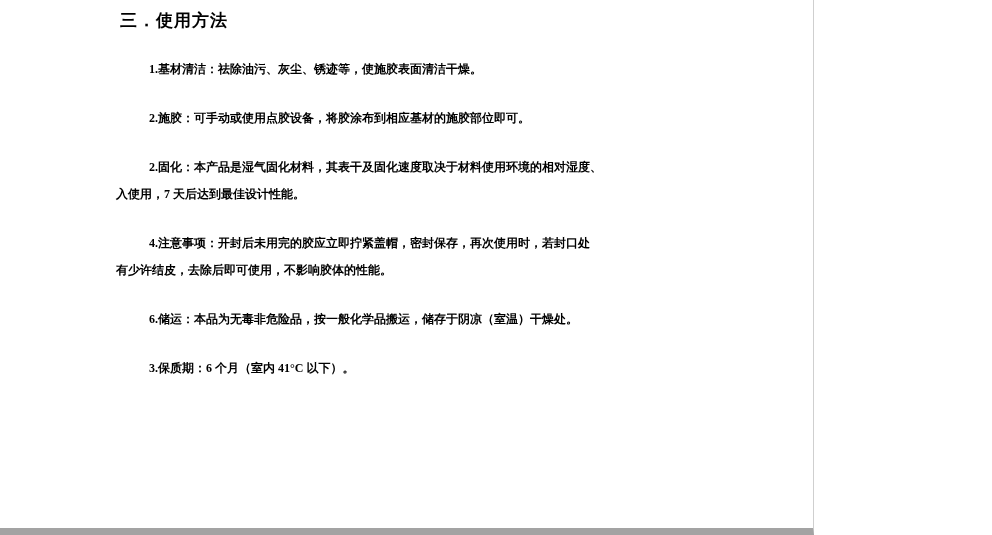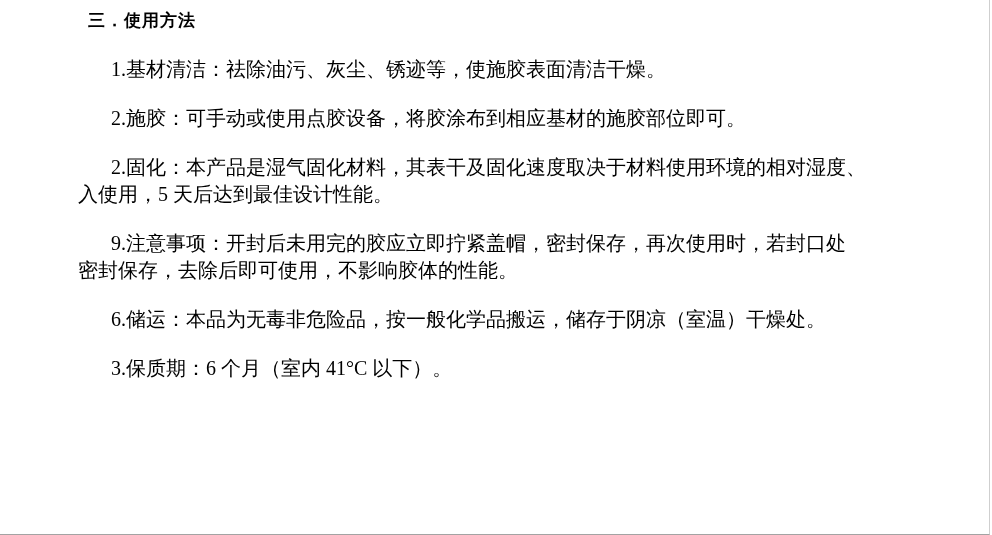--- a/index.html
+++ b/index.html
@@ -10,42 +10,43 @@
   body {
     width: 992px;
     height: 535px;
     overflow: hidden;
     color: #000000;
     font-family: "Liberation Serif", serif;
   }
   .page {
     box-sizing: border-box;
     position: relative;
-    width: 990px;
+    width: 814px;
     height: 535px;
     background: #ffffff;
     border-right: 1px solid #cfcfcf;
-    border-bottom: 1px solid #a3a3a3;
-    padding: 7px 0 0 72px;
+    border-bottom: 7px solid #a3a3a3;
+    padding: 7px 0 0 104px;
   }
   .sec-heading {
     margin: 0 0 22px 0;
     padding-left: 16px;
     font-family: "Liberation Sans", sans-serif;
     font-weight: bold;
     font-size: 17px;
     line-height: 27px;
     letter-spacing: 1px;
     white-space: pre;
   }
   .para {
-    margin: 0 0 22px 6px;
-    font-size: 20px;
+    margin: 0 0 22px 12px;
+    font-size: 12px;
     line-height: 27px;
     max-width: 800px;
+    font-weight: bold;
   }
   .para .line {
     white-space: pre;
   }
   .para .line.first {
     padding-left: 33px;
   }
 </style>
 </head>
 <body>
@@ -57,26 +58,26 @@
   <div class="para">
     <div class="line first">1.基材清洁：祛除油污、灰尘、锈迹等，使施胶表面清洁干燥。</div>
   </div>
 
   <div class="para">
     <div class="line first">2.施胶：可手动或使用点胶设备，将胶涂布到相应基材的施胶部位即可。</div>
   </div>
 
   <div class="para">
     <div class="line first">2.固化：本产品是湿气固化材料，其表干及固化速度取决于材料使用环境的相对湿度、</div>
-    <div class="line">入使用，5 天后达到最佳设计性能。</div>
+    <div class="line">入使用，7 天后达到最佳设计性能。</div>
   </div>
 
   <div class="para">
-    <div class="line first">9.注意事项：开封后未用完的胶应立即拧紧盖帽，密封保存，再次使用时，若封口处</div>
-    <div class="line">密封保存，去除后即可使用，不影响胶体的性能。</div>
+    <div class="line first">4.注意事项：开封后未用完的胶应立即拧紧盖帽，密封保存，再次使用时，若封口处</div>
+    <div class="line">有少许结皮，去除后即可使用，不影响胶体的性能。</div>
   </div>
 
 
 
   <div class="para">
     <div class="line first">6.储运：本品为无毒非危险品，按一般化学品搬运，储存于阴凉（室温）干燥处。</div>
   </div>
 
   <div class="para">
     <div class="line first">3.保质期：6 个月（室内 41°C 以下）。</div>

